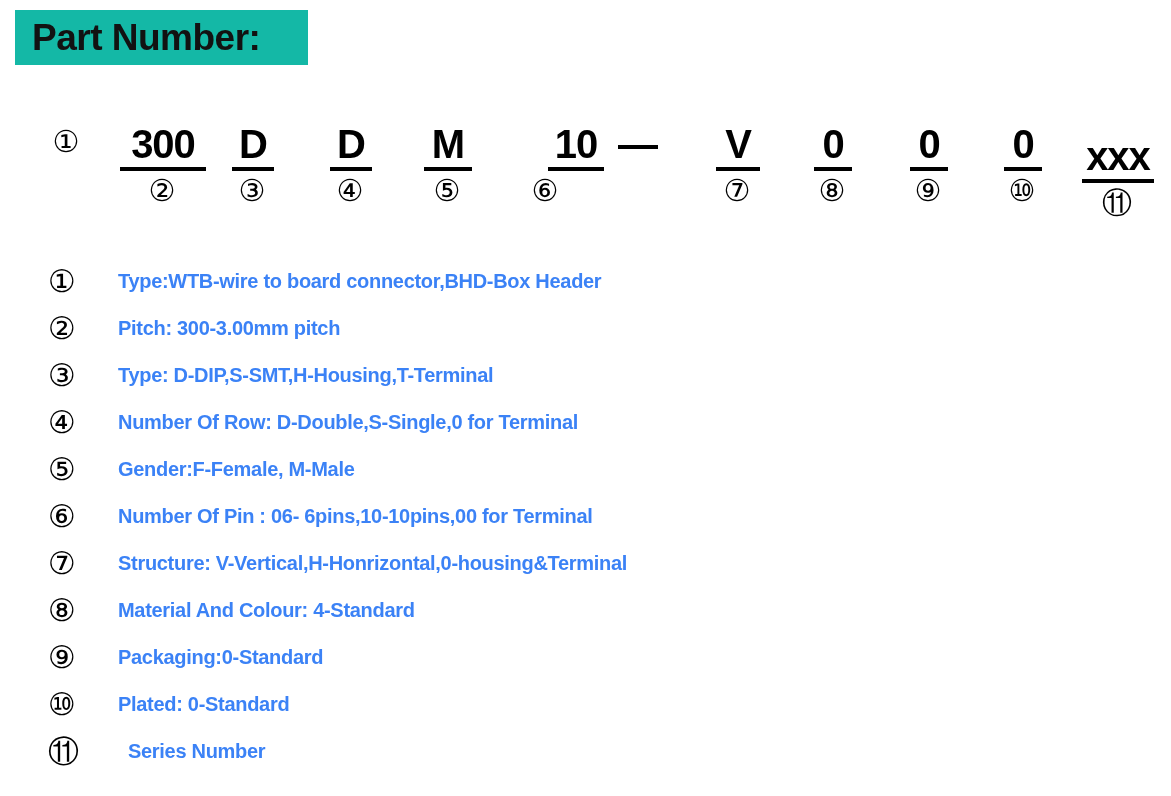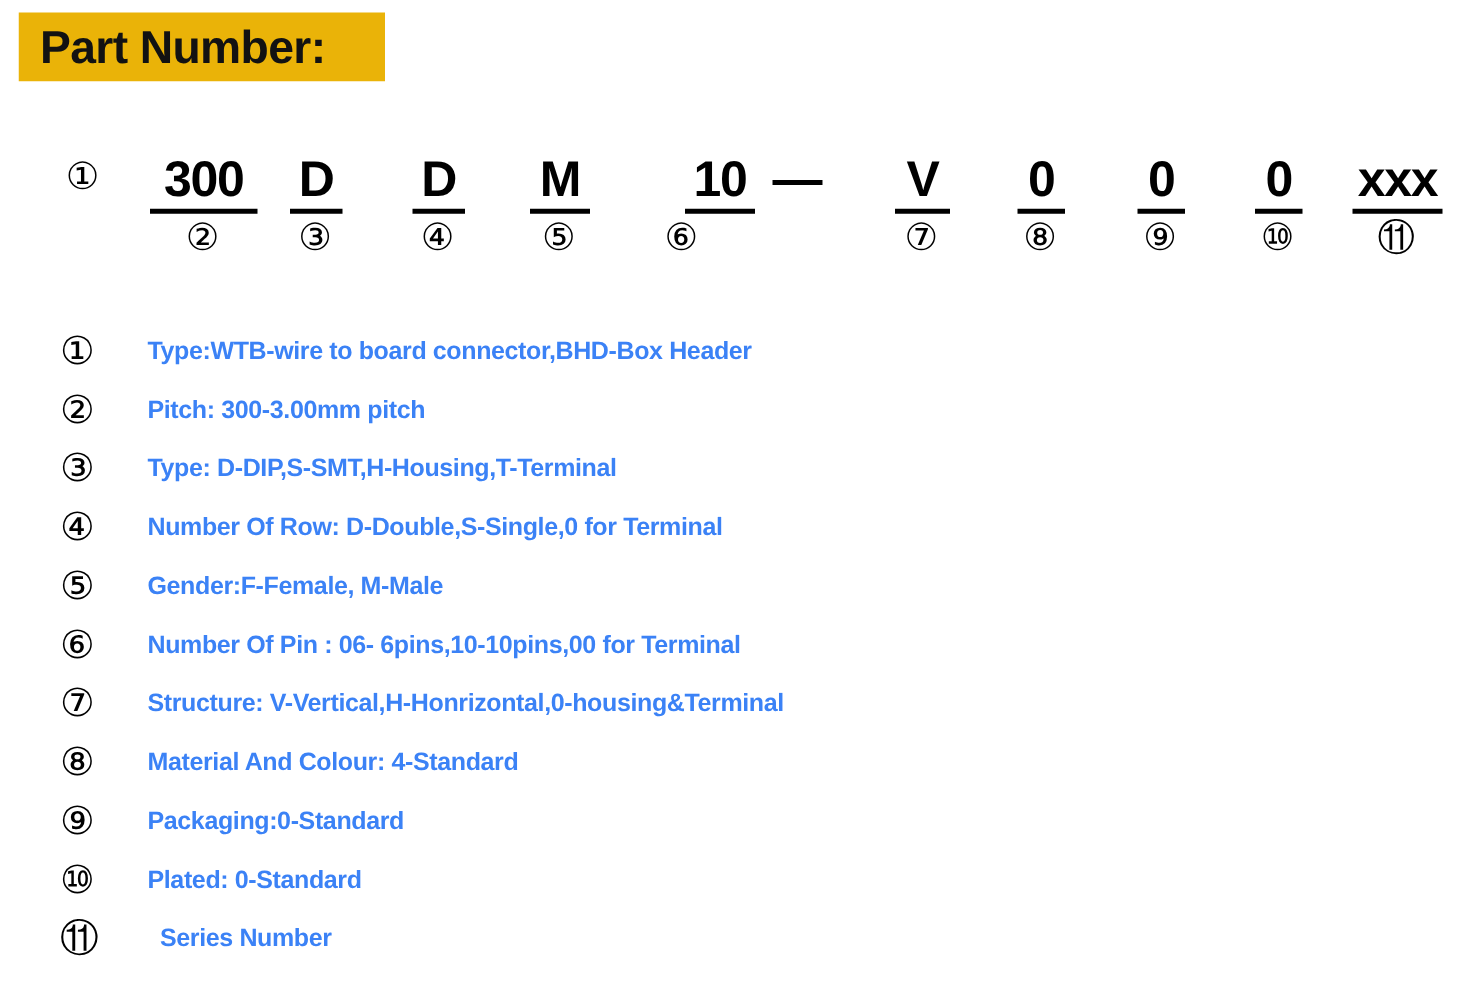--- a/index.html
+++ b/index.html
@@ -16,21 +16,21 @@
     overflow: hidden;
   }
 
   
   #header-band {
     position: absolute;
     left: 15px;
     top: 10px;
     width: 293px;
     height: 55px;
-    background: #eab308;
+    background: #14b8a6;
     display: flex;
     align-items: center;
   }
   #header-title {
     font-size: 37px;
     font-weight: bold;
     letter-spacing: -0.5px;
     padding-left: 17px;
     line-height: 1;
     color: #121212;
@@ -126,21 +126,21 @@
     <div class="code-token" style="left: 20px; width: 92px;"><span class="token-marker">①</span></div>
     <div class="code-token" style="left: 120px; width: 84px;"><span class="token-text" style="min-width: 84px;">300</span><span class="token-marker">②</span></div>
     <div class="code-token" style="left: 232px; width: 40px;"><span class="token-text" style="min-width: 40px;">D</span><span class="token-marker">③</span></div>
     <div class="code-token" style="left: 330px; width: 40px;"><span class="token-text" style="min-width: 40px;">D</span><span class="token-marker">④</span></div>
     <div class="code-token" style="left: 424px; width: 46px;"><span class="token-text" style="min-width: 46px;">M</span><span class="token-marker">⑤</span></div>
     <div class="code-token" style="left: 518px; width: 54px;"><span class="token-text" style="min-width: 54px; margin-left: 30px;">10</span><span class="token-marker">⑥</span></div>
     <div class="code-token" style="left: 716px; width: 42px;"><span class="token-text" style="min-width: 42px;">V</span><span class="token-marker">⑦</span></div>
     <div class="code-token" style="left: 814px; width: 36px;"><span class="token-text" style="min-width: 36px;">0</span><span class="token-marker">⑧</span></div>
     <div class="code-token" style="left: 910px; width: 36px;"><span class="token-text" style="min-width: 36px;">0</span><span class="token-marker">⑨</span></div>
     <div class="code-token" style="left: 1004px; width: 36px;"><span class="token-text" style="min-width: 36px;">0</span><span class="token-marker">⑩</span></div>
-    <div class="code-token" style="left: 1082px; width: 70px;"><span class="token-text" style="min-width: 70px;">xxx</span><span class="token-marker">⑪</span></div>
+    <div class="code-token" style="left: 1082px; width: 70px;"><span class="token-text" style="min-width: 70px; margin-top: 12px;">xxx</span><span class="token-marker">⑪</span></div>
   </div>
 
 <div id="legend">
     <div class="legend-row">
       <span class="legend-marker">①</span>
       <span class="legend-text">Type:WTB-wire to board connector,BHD-Box Header</span>
     </div>
     <div class="legend-row">
       <span class="legend-marker">②</span>
       <span class="legend-text">Pitch: 300-3.00mm pitch</span>

